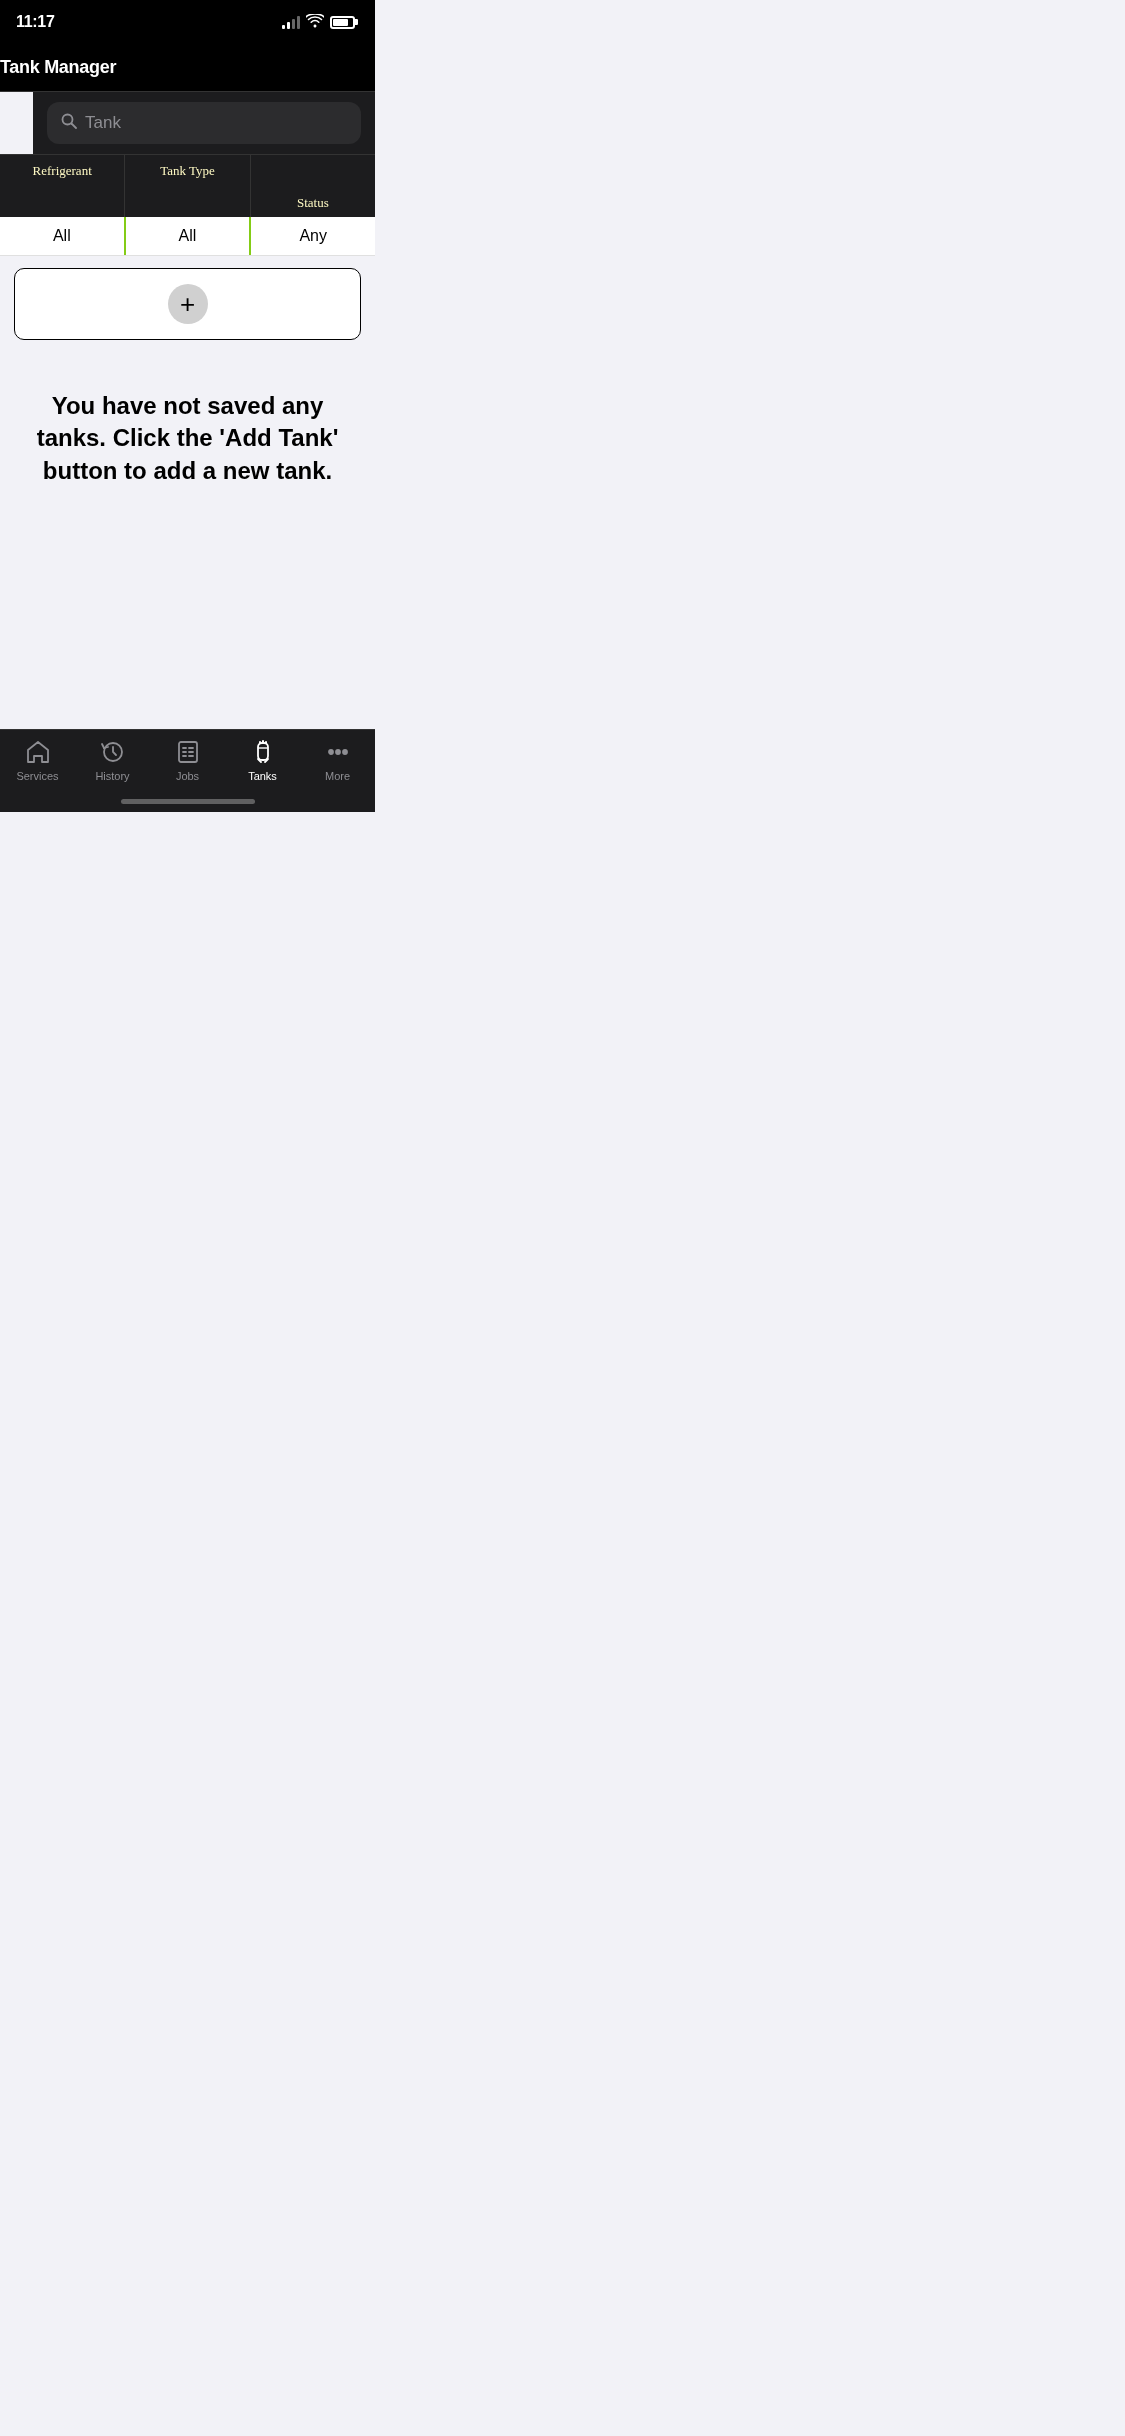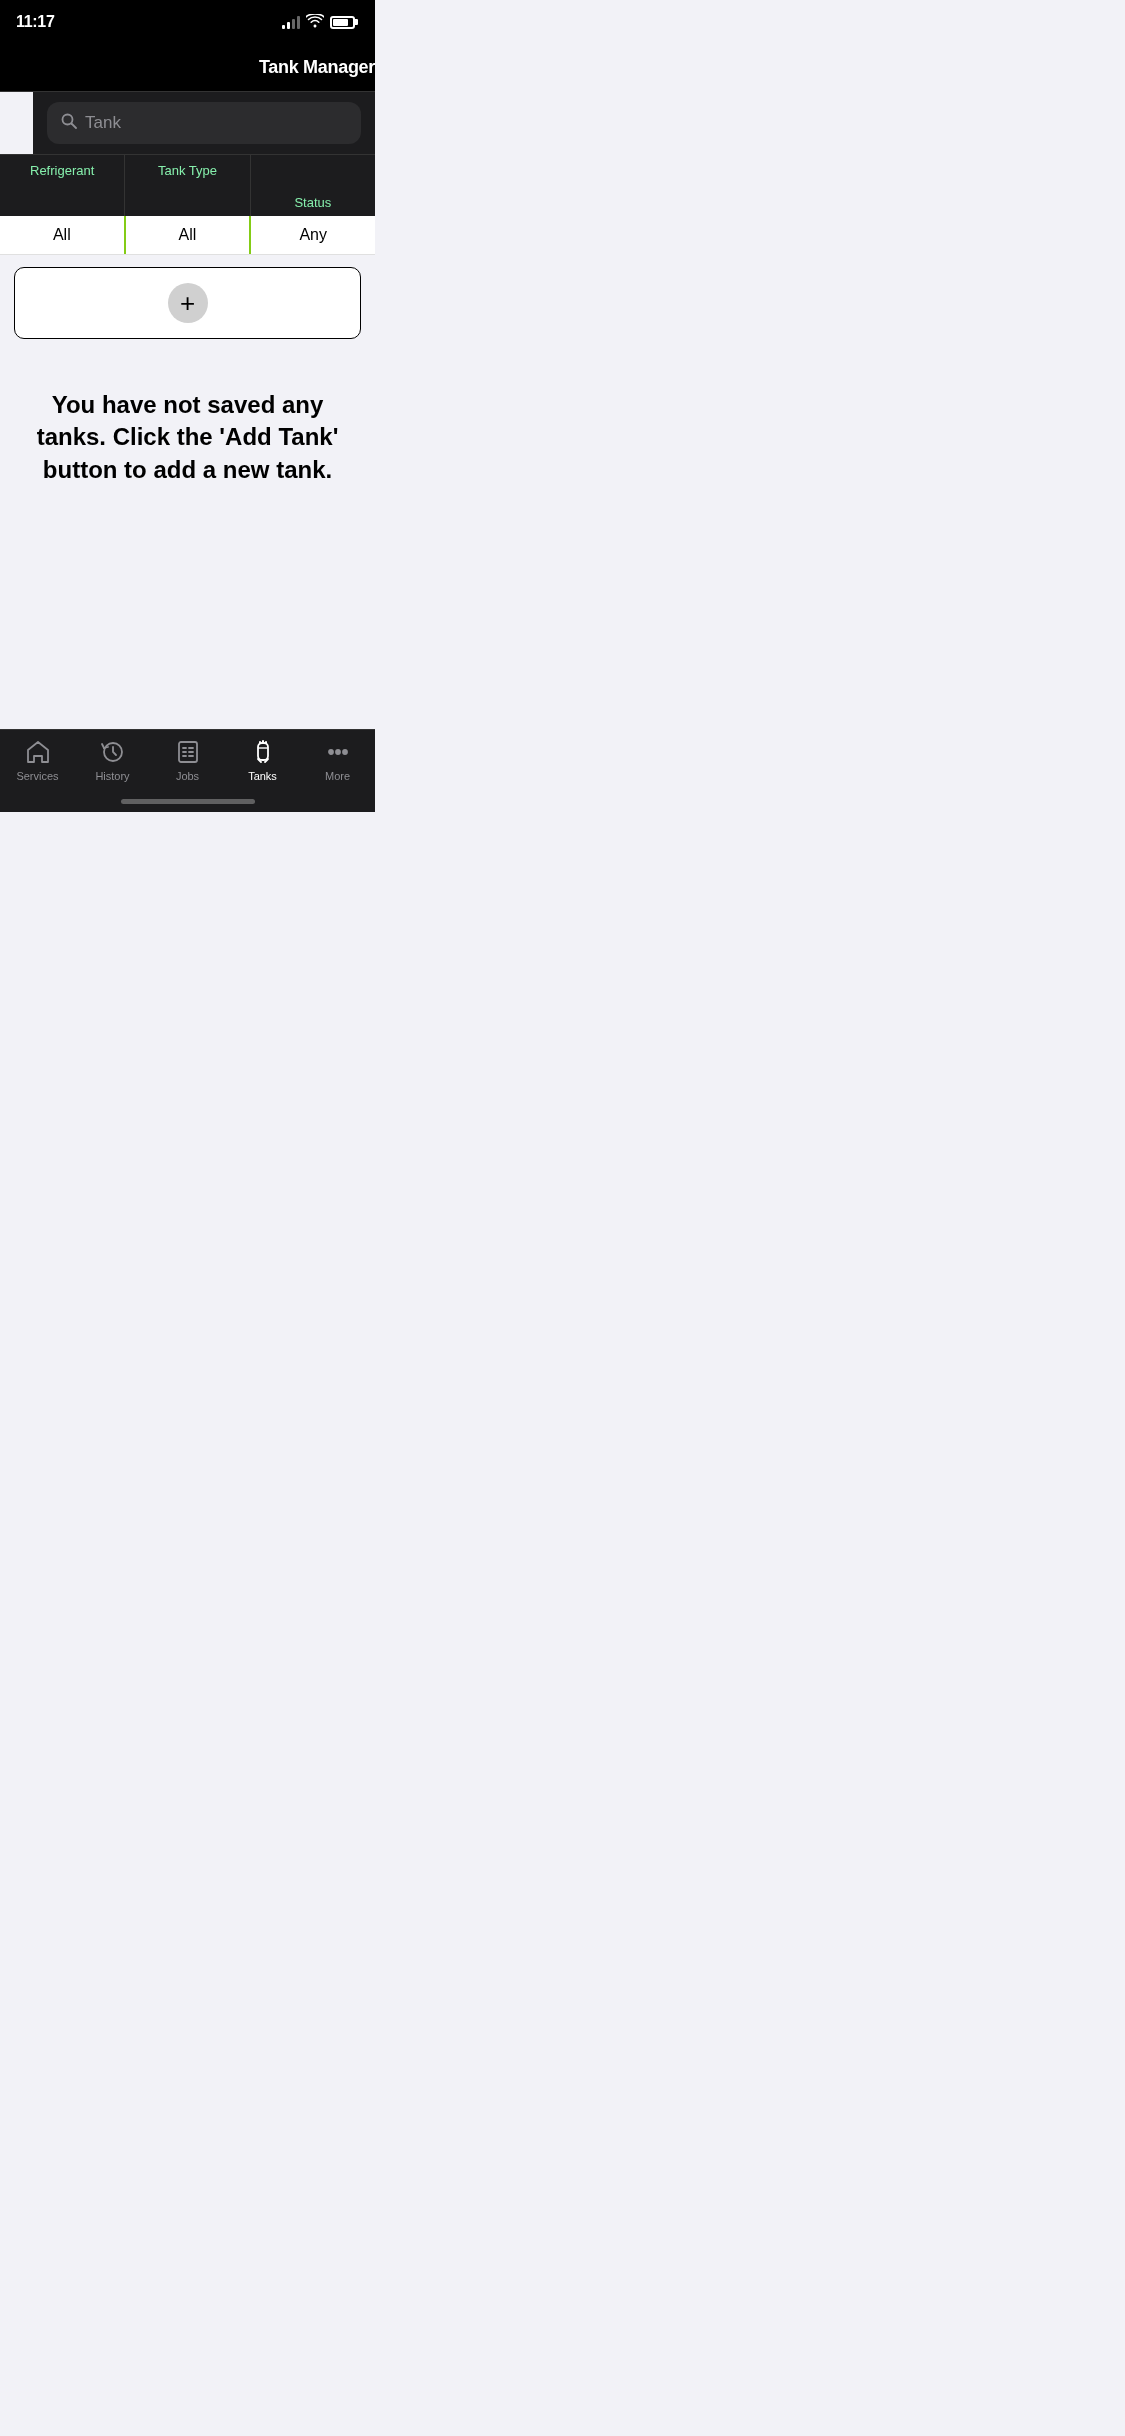--- a/index.html
+++ b/index.html
@@ -76,21 +76,21 @@
       width: 80%;
       border-radius: 1px;
     }
 
     
     .nav-header {
       background: #000;
       height: 48px;
       display: flex;
       align-items: center;
-      justify-content: flex-end;
+      justify-content: flex-start;
       border-bottom: 1px solid #333;
     }
     .nav-title {
       color: #fff;
       font-size: 18px;
       font-weight: 700;
       letter-spacing: -0.3px;
     }
 
     
@@ -120,23 +120,24 @@
     
     .filter-header {
       background: #1c1c1e;
       display: flex;
       border-top: 1px solid #333;
     }
     .filter-col {
       flex: 1;
       text-align: center;
       padding: 8px 4px 6px;
-      color: #86efac;
+      color: #fef9c3;
       font-size: 13px;
       border-right: 1px solid #333;
+      font-family: Liberation Serif, serif;
     }
     .filter-col:last-child { border-right: none; margin-top: 32px; }
 
     
     .filter-values {
       background: #fff;
       display: flex;
       border-bottom: 1px solid #e0e0e0;
     }
     .filter-val {

